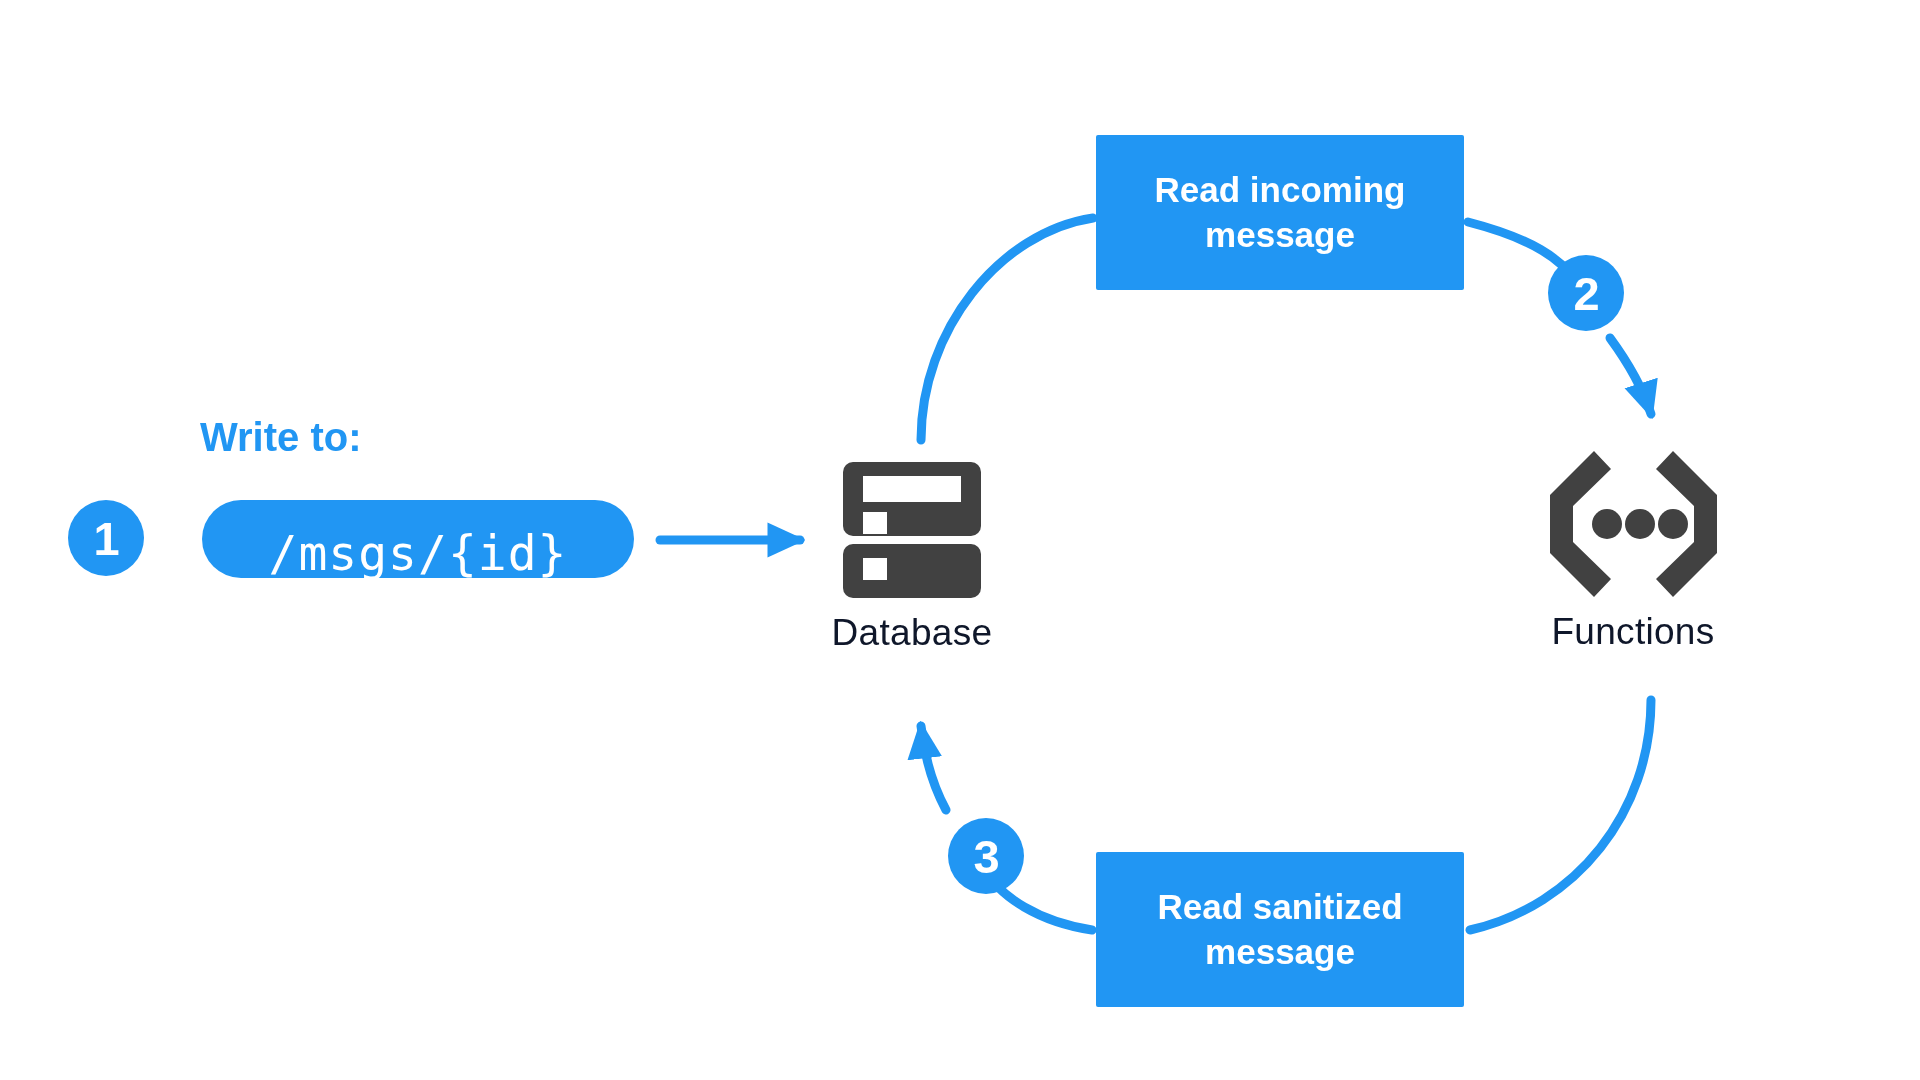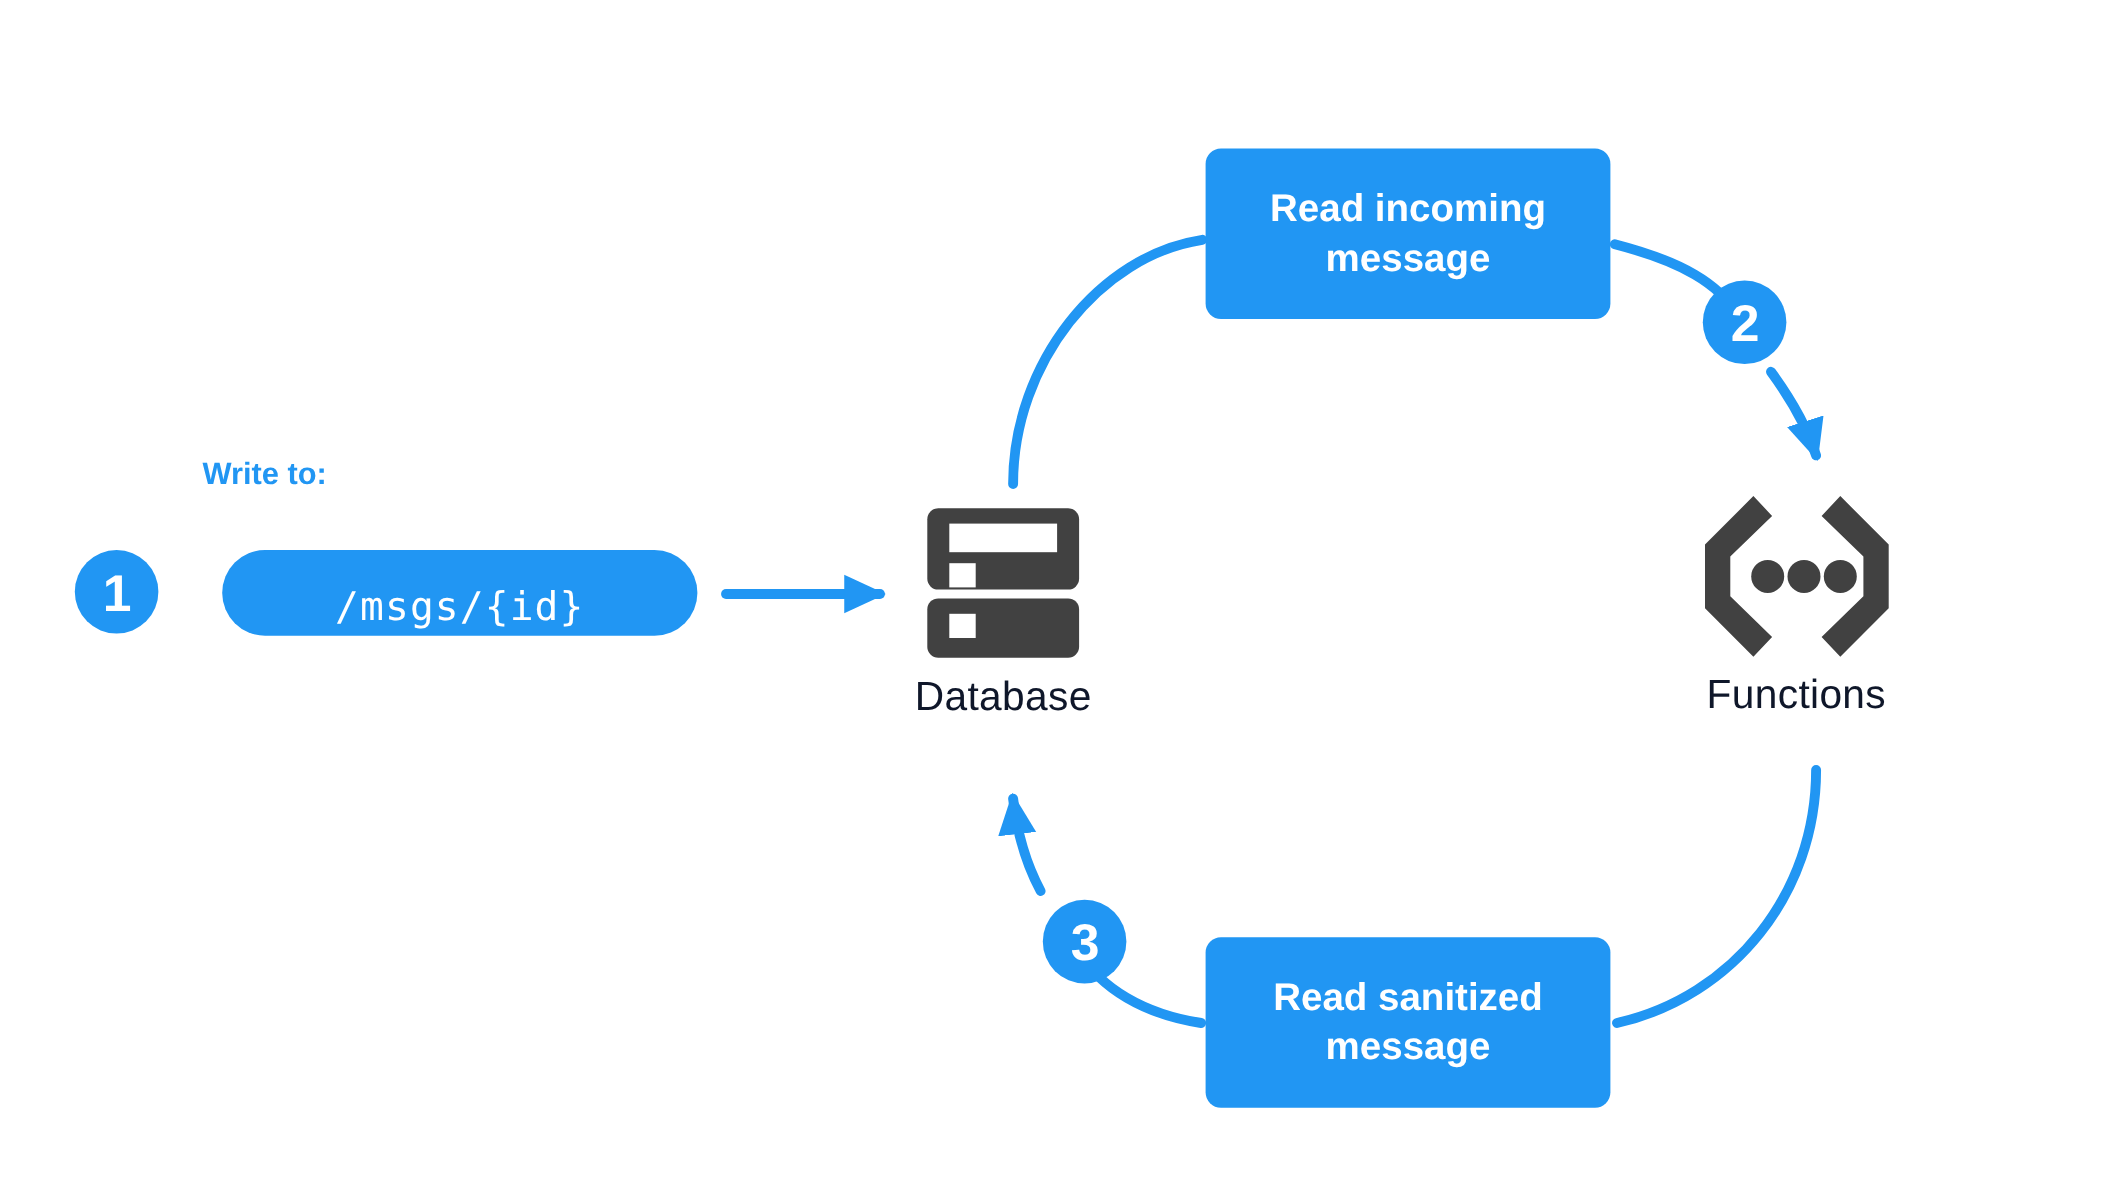--- a/index.html
+++ b/index.html
@@ -47,23 +47,23 @@
     letter-spacing: -1px;
     z-index: 5;
   }
   #badge-1 { left: 68px;  top: 500px; }
   #badge-2 { left: 1548px; top: 255px; }
   #badge-3 { left: 948px;  top: 818px; }
 
   
   #write-to-label {
     position: absolute;
-    left: 184px;
+    left: 200px;
     top: 415px;
-    font-size: 28px;
+    font-size: 40px;
     font-weight: bold;
     color: #2196f3;
     white-space: nowrap;
     letter-spacing: 0px;
   }
 
   
   #path-pill {
     position: absolute;
     left: 202px;
@@ -72,32 +72,32 @@
     height: 78px;
     border-radius: 39px;
     background: #2196f3;
     display: flex;
     align-items: center;
     justify-content: center;
     z-index: 4;
   }
   #path-pill .pill-text {
     font-family: "DejaVu Sans Mono", "Liberation Mono", monospace;
-    font-size: 36px;
+    font-size: 48px;
     color: #ffffff;
     letter-spacing: 1px;
     white-space: nowrap;
     margin-top: 27px;
   }
 
   
   .msg-box {
     position: absolute;
     background: #2196f3;
-    border-radius: 14px;
+    border-radius: 2px;
     color: #ffffff;
     font-size: 35px;
     font-weight: bold;
     line-height: 1.28;
     text-align: center;
     display: flex;
     align-items: center;
     justify-content: center;
     padding: 0 22px;
     box-sizing: border-box;

